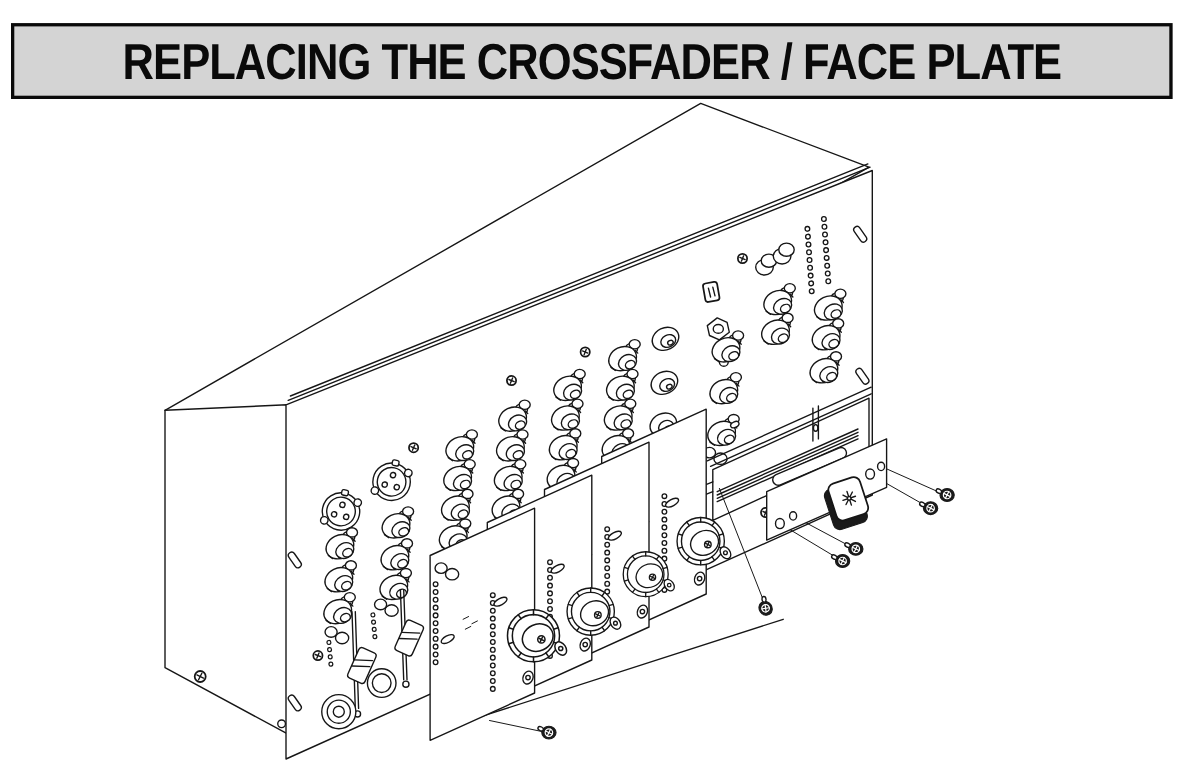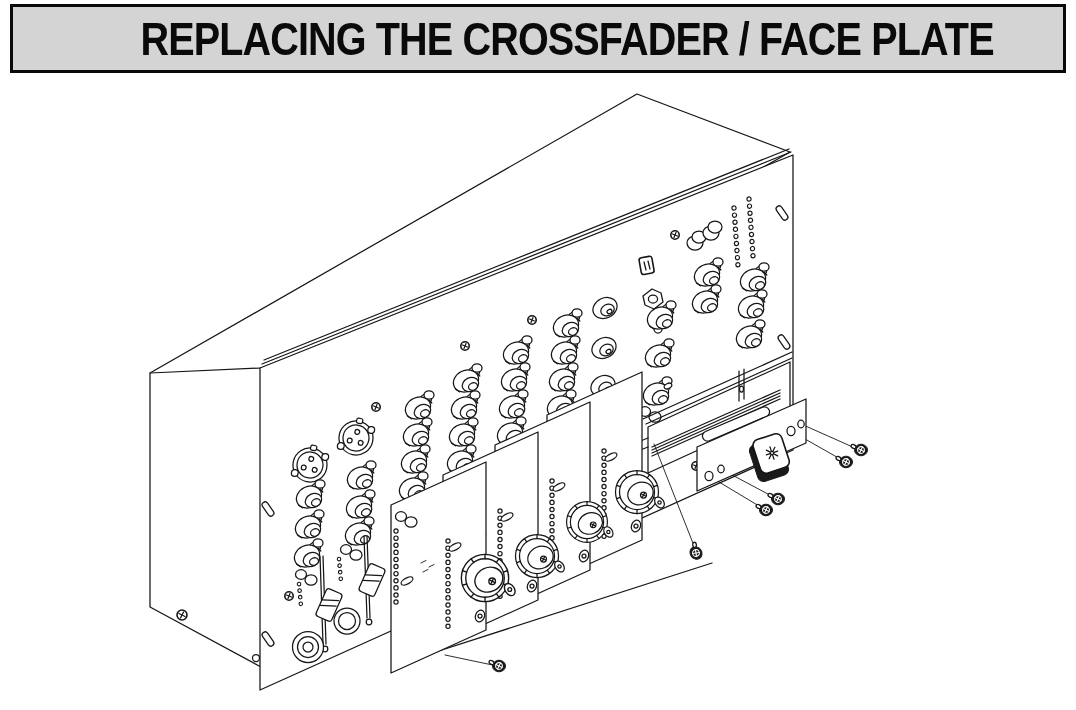--- a/index.html
+++ b/index.html
@@ -1,18 +1,18 @@
 <!DOCTYPE html>
 <html><head>
 <meta charset="utf-8">
 <style>
   html,body{margin:0;padding:0;background:#fff;}
   body{width:1076px;height:710px;position:relative;font-family:"Liberation Sans",sans-serif;overflow:hidden;}
-  .banner{position:absolute;left:10px;top:4px;width:1050px;height:63px;background:#d4d4d4;
-          border:3px solid #0a0a0a;display:flex;align-items:center;justify-content:flex-end;}
+  .banner{position:absolute;left:10px;top:21px;width:1050px;height:63px;background:#d4d4d4;
+          border:3px solid #0a0a0a;display:flex;align-items:center;justify-content:center;}
   .banner-title{font-weight:bold;font-size:46px;color:#0a0a0a;letter-spacing:-1px;white-space:nowrap;
           transform:scaleX(0.86);transform-origin:center;}
   .fig{position:absolute;left:0;top:78px;}
   
   .ln{fill:none;stroke:#161616;stroke-width:1.25;stroke-linejoin:round;stroke-linecap:round;}
   .fw{fill:#ffffff;stroke:#161616;stroke-width:1.25;stroke-linejoin:round;}
   .fw2{fill:#ffffff;stroke:#161616;stroke-width:1.6;stroke-linejoin:round;}
   .dk{fill:#1a1a1a;stroke:#1a1a1a;stroke-width:1;stroke-linejoin:round;}
   .wl{fill:none;stroke:#ffffff;stroke-width:1.1;stroke-linecap:round;}
   .led-o{fill:none;stroke:#161616;stroke-width:5.4;stroke-linecap:round;stroke-dasharray:0.1 7;}

